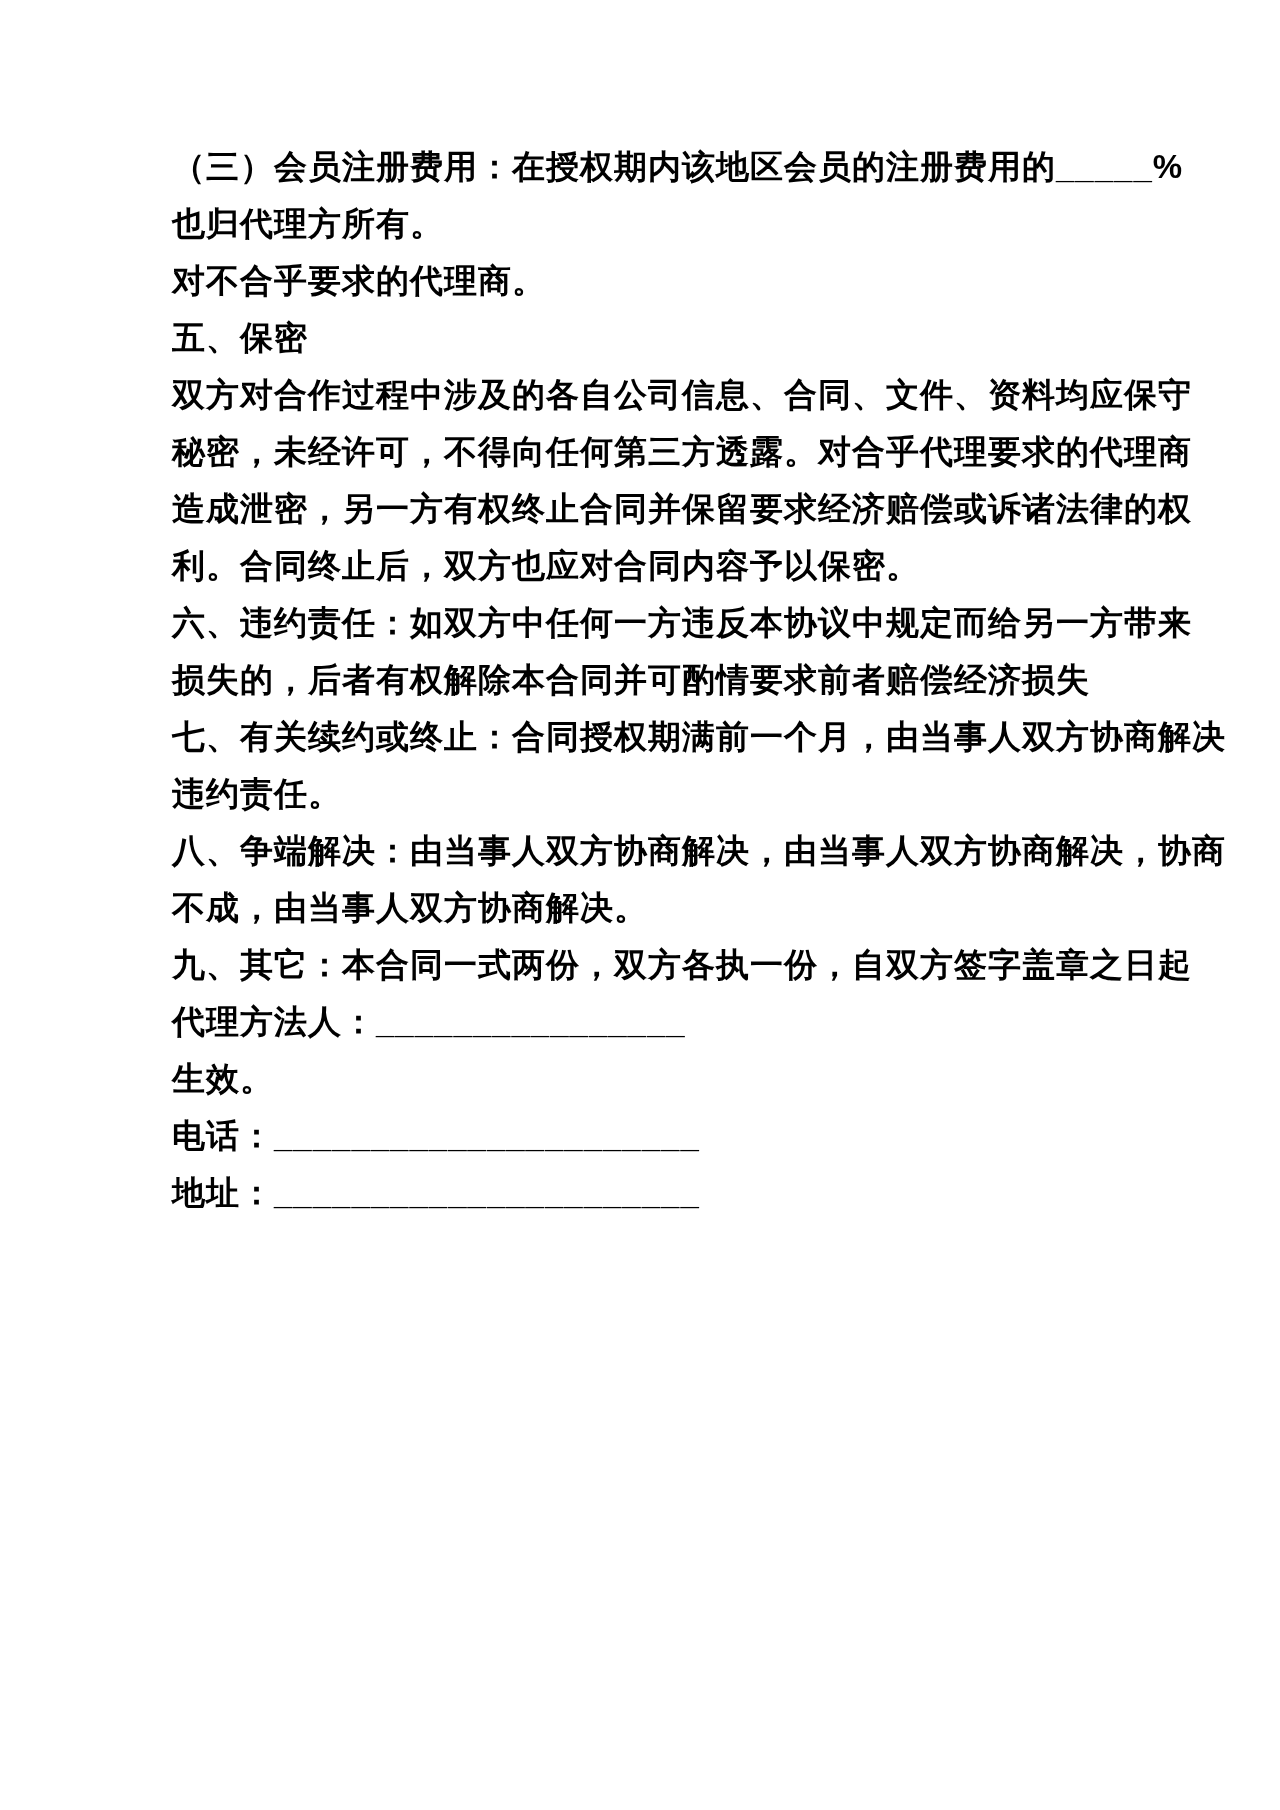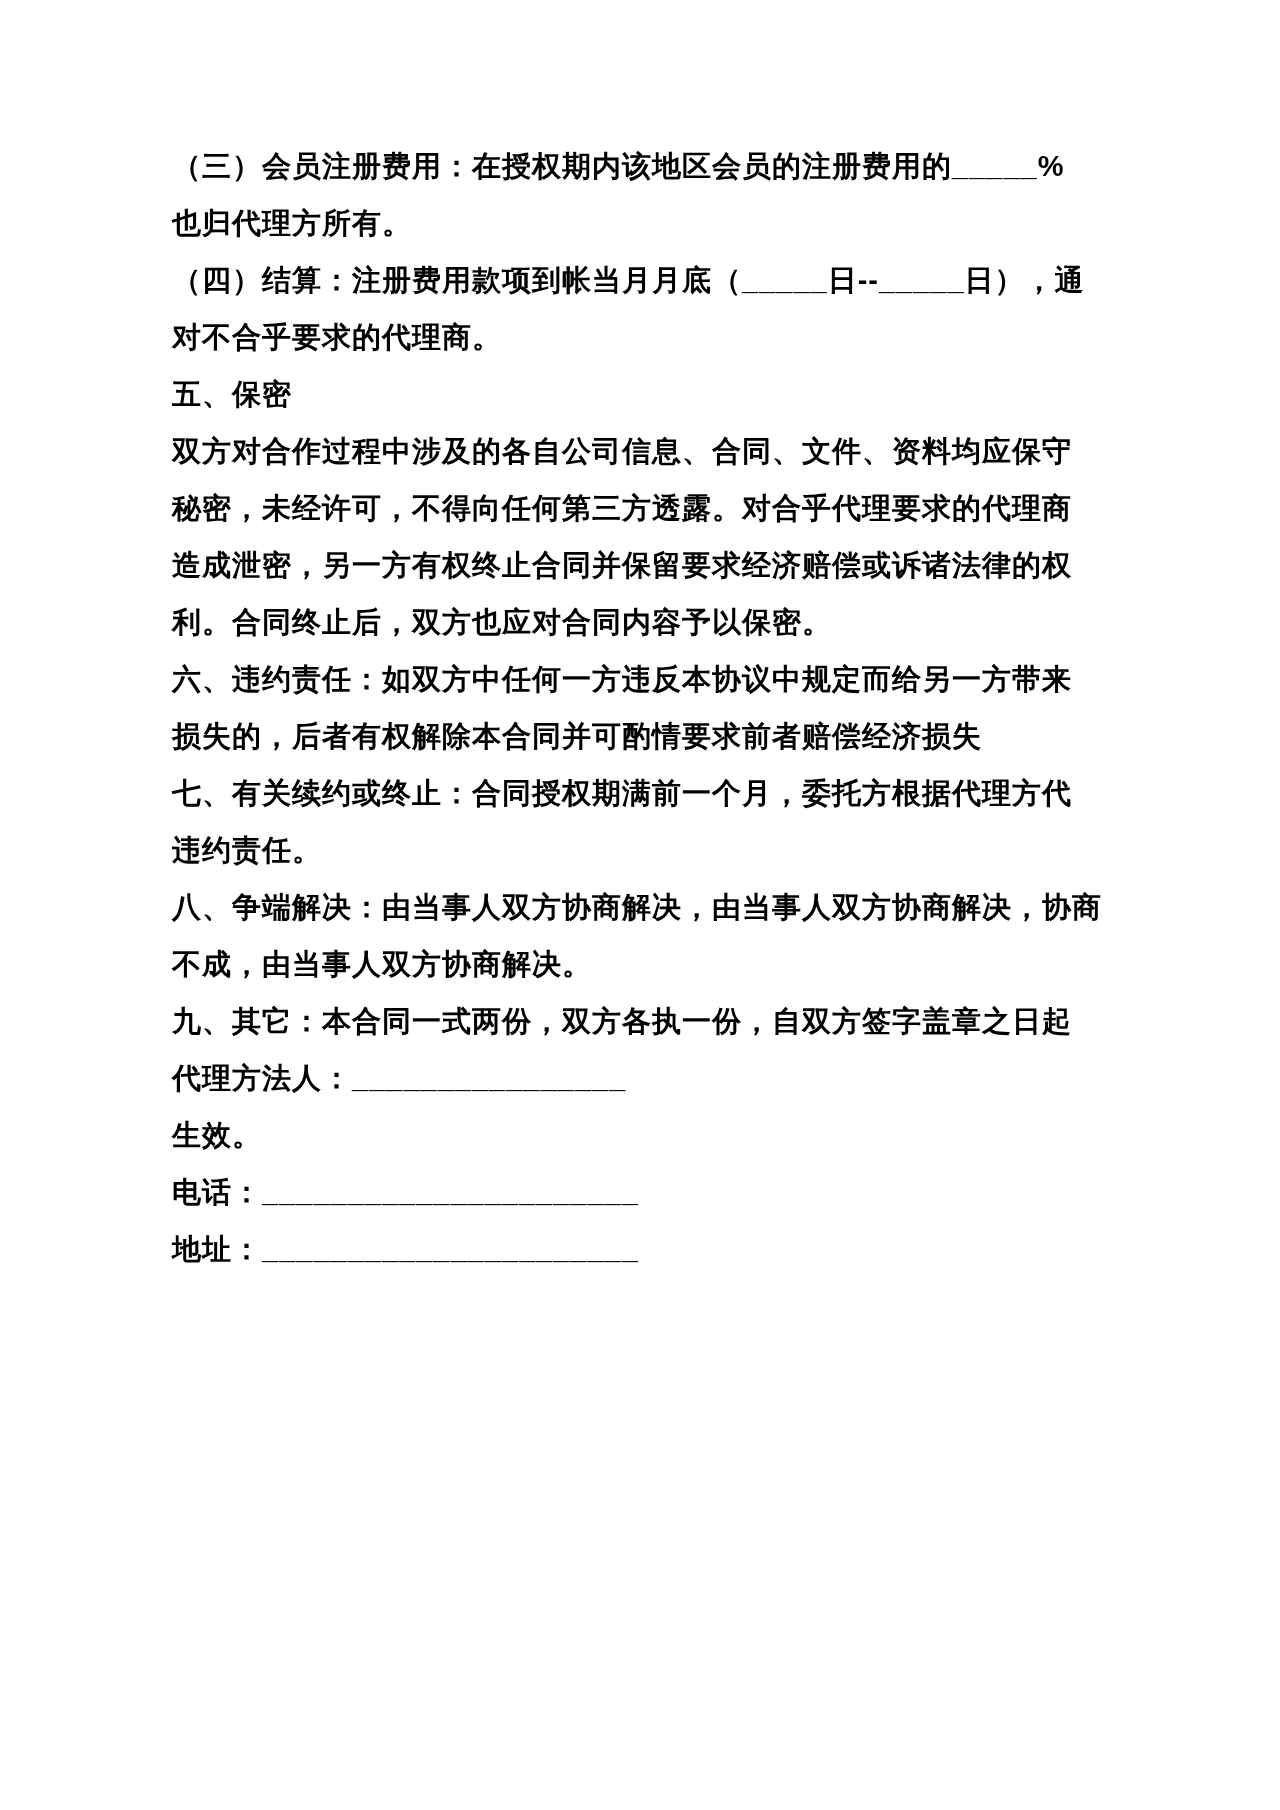--- a/index.html
+++ b/index.html
@@ -14,48 +14,47 @@
     background: #ffffff;
     overflow: hidden;
     font-family: "Liberation Sans", "DejaVu Sans", sans-serif;
   }
   .content {
     position: absolute;
     top: 138px;
     left: 172px;
     right: 160px;
     color: #000000;
-    font-size: 29px;
+    font-size: 33px;
     font-weight: 700;
     letter-spacing: 1px;
   }
   .line {
     height: 57px;
     line-height: 57px;
     white-space: pre;
     overflow: visible;
   }
 </style>
 </head>
 <body>
 
 <div class="page">
   <div class="content">
     <div class="line">（三）会员注册费用：在授权期内该地区会员的注册费用的_____%</div>
     <div class="line">也归代理方所有。</div>
-    <div class="line">（四）结算：注册费用款项到帐当月月底（_____日--_____日），通</div>
     <div class="line">对不合乎要求的代理商。</div>
     <div class="line">五、保密</div>
     <div class="line">双方对合作过程中涉及的各自公司信息、合同、文件、资料均应保守</div>
     <div class="line">秘密，未经许可，不得向任何第三方透露。对合乎代理要求的代理商</div>
     <div class="line">造成泄密，另一方有权终止合同并保留要求经济赔偿或诉诸法律的权</div>
     <div class="line">利。合同终止后，双方也应对合同内容予以保密。</div>
     <div class="line">六、违约责任：如双方中任何一方违反本协议中规定而给另一方带来</div>
     <div class="line">损失的，后者有权解除本合同并可酌情要求前者赔偿经济损失</div>
-    <div class="line">七、有关续约或终止：合同授权期满前一个月，委托方根据代理方代</div>
+    <div class="line">七、有关续约或终止：合同授权期满前一个月，由当事人双方协商解决</div>
     <div class="line">违约责任。</div>
     <div class="line">八、争端解决：由当事人双方协商解决，由当事人双方协商解决，协商</div>
     <div class="line">不成，由当事人双方协商解决。</div>
     <div class="line">九、其它：本合同一式两份，双方各执一份，自双方签字盖章之日起</div>
     <div class="line">代理方法人：________________</div>
     <div class="line">生效。</div>
     <div class="line">电话：______________________</div>
     <div class="line">地址：______________________</div>
   </div>
 </div>

